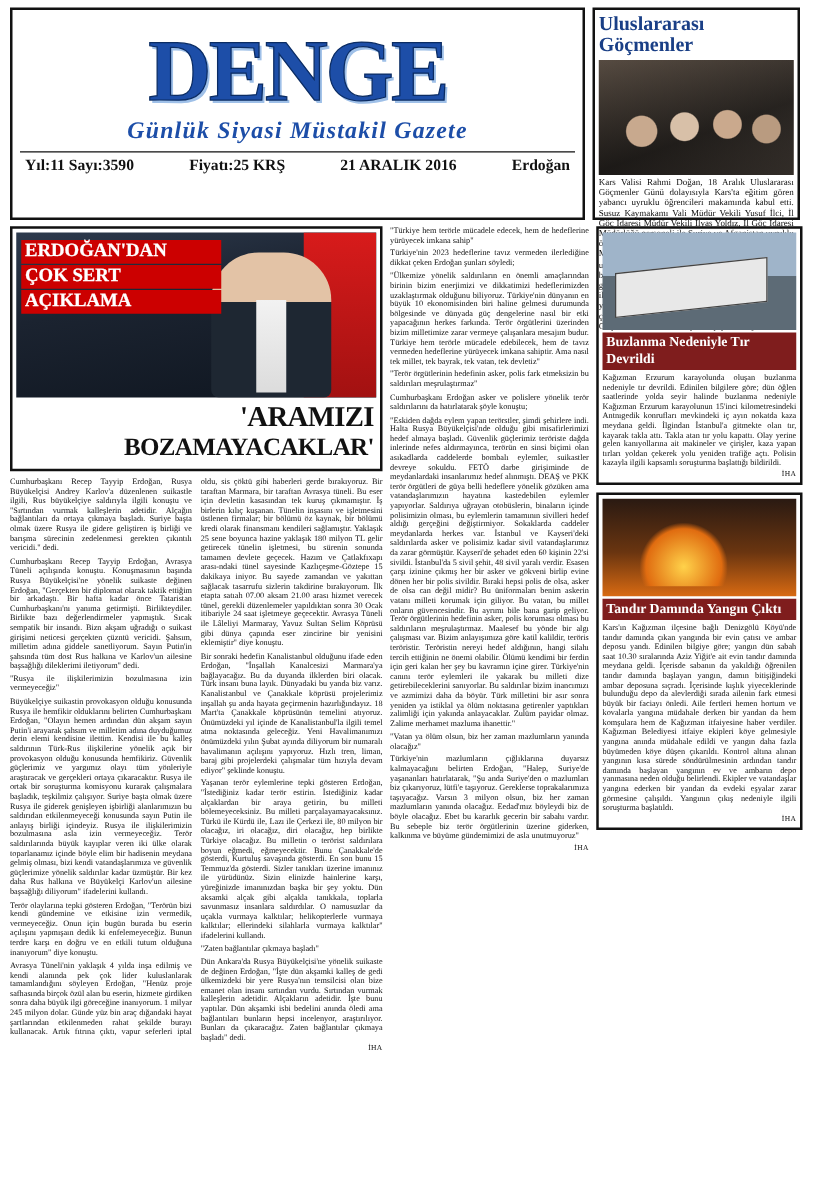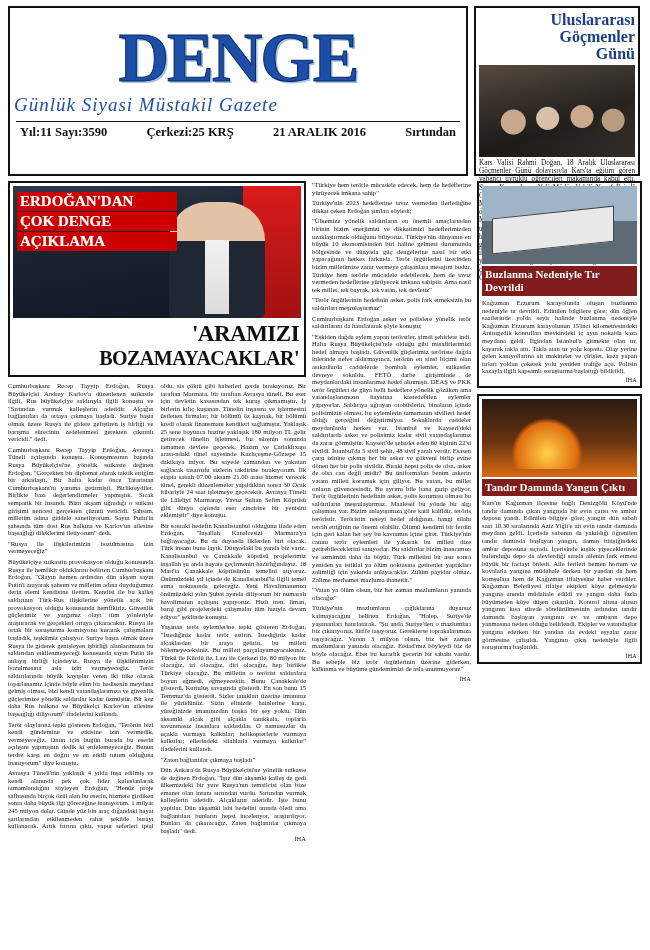--- a/index.html
+++ b/index.html
@@ -22,38 +22,38 @@
     font-size:70px;
     line-height:80px;
     letter-spacing:-2px;
     text-align:center;
     color:#1d4ea8;
     -webkit-text-stroke: 1px #0b2c63;
     text-shadow: 2px 2px 0 #9fc0e8;
     margin-top:6px;
   }
   .denge-sub {
-    text-align:left;
+    text-align:center;
     font-size:19px;
-    font-weight:normal;
+    font-weight:bold;
     color:#1d4ea8;
     font-style:italic;
     letter-spacing:1px;
     margin-top:-4px;
   }
   .rule-thin { border-top:1px solid #111; margin:5px 2px 0 2px; }
   .mh-info {
     display:flex; justify-content:space-between; align-items:center;
     font-size:12.5px; font-weight:bold; padding:3px 6px 0 6px;
   }
   .mh-info span { white-space:nowrap; }
 
   .mh-right { width:166px; border:2px solid #111; padding:3px; }
   .mh-right .title {
-    text-align:right; font-weight:bold; font-size:16px; line-height:17px;
+    text-align:left; font-weight:bold; font-size:16px; line-height:17px;
     color:#1a3f86; font-family:"Liberation Serif", serif; margin-bottom:3px;
   }
   .photo {
     background:linear-gradient(160deg,#7a6a5c,#3c3631 60%,#6e6258);
     position:relative; overflow:hidden;
   }
   .photo.people::after{
     content:""; position:absolute; inset:0;
     background:
       radial-gradient(circle at 22% 62%, #c8a98e 12px, transparent 13px),
@@ -130,48 +130,47 @@
 
 <div class="page">
 
   <div class="masthead">
     <div class="mh-left">
       <div class="denge">DENGE</div>
       <div class="denge-sub">Günlük Siyasi Müstakil Gazete</div>
       <div class="rule-thin"></div>
       <div class="mh-info">
         <span>Yıl:11 Sayı:3590</span>
-        <span>Çerkezi:25 KRŞ</span>
+        <span>Fiyatı:25 KRŞ</span>
         <span>21 ARALIK 2016</span>
-        <span>Sırtından</span>
+        <span>Erdoğan</span>
       </div>
     </div>
 
     <div class="mh-right">
       <div class="title">
         <div>Uluslararası</div>
         <div>Göçmenler</div>
-        <div>Günü</div>
       </div>
       <div class="photo people"></div>
       <div class="cap">Kars Valisi Rahmi Doğan, 18 Aralık Uluslararası Göçmenler Günü dolayısıyla Kars'ta eğitim gören yabancı uyruklu öğrencileri makamında kabul etti. Susuz Kaymakamı Vali Müdür Vekili Yusuf İlci, İl Göç İdaresi Müdür Vekili İlyas Yoldız, İl Göç İdaresi Müdürlüğü personeli ile Suriye ve Afganistan uyruklu öğrencilerin yer aldığı ziyarette; İl Göç İdaresi Müdürlüğü'nün çalışmaları ve Kars'ta ikamet yabancı uyruklulann durumları ile ilgili Vali Rahmi Doğan'a bilgi sunuldu. Sığınmacı öğrencilerle de tek tek görüşerek bir süre sohbet eden Vali Doğan, Kars'ta ikamet eden sığınmacılara imkânlar nispetinde yardımcı olunacağını söyledi. Vali Doğan, kendisine çiçek veren öğrencilerin 18 Aralık Uluslararası Göçmenler Gününü kutlayarak çeşitli hediyeler verdi.</div>
       <div class="iha">Tacettin DURMUŞ</div>
     </div>
   </div>
 
   <div class="body">
 
     <div class="col c1">
       <div class="lead-box">
         <div class="lead-img">
           <div class="flagstripe"></div>
           <div class="person"></div>
           <div class="lead-head">
             <span class="l1">ERDOĞAN'DAN</span>
-            <span class="l1">ÇOK DENGE</span>
+            <span class="l1">ÇOK SERT</span>
             <span class="l1">AÇIKLAMA</span>
           </div>
         </div>
         <div class="lead-title">
           <div>'ARAMIZI</div>
           <div class="t2">BOZAMAYACAKLAR'</div>
         </div>
       </div>
 
       <div class="txt cols2" style="margin-top:5px;">

